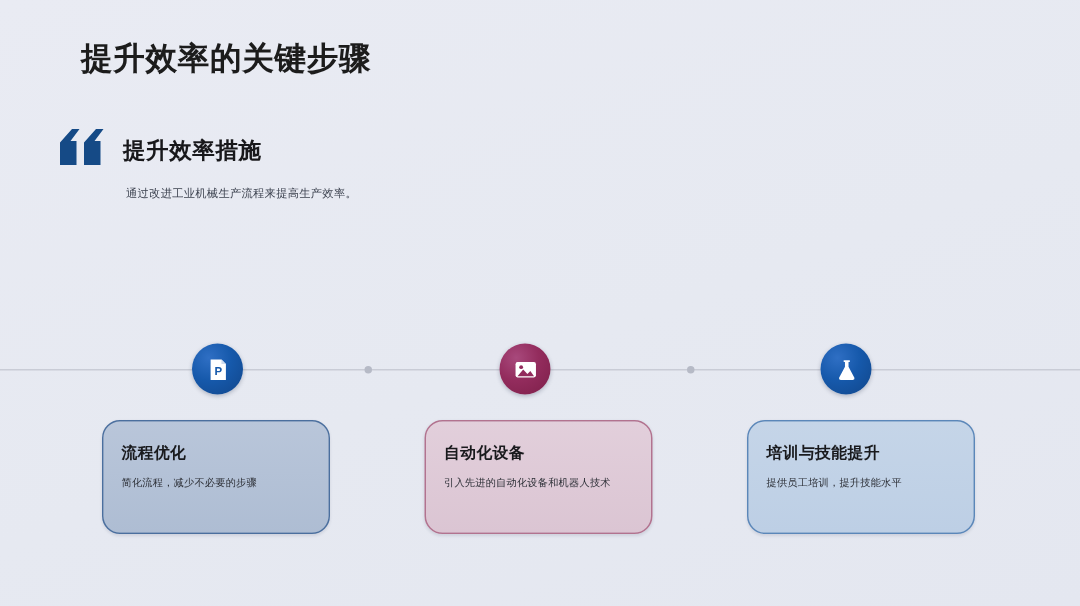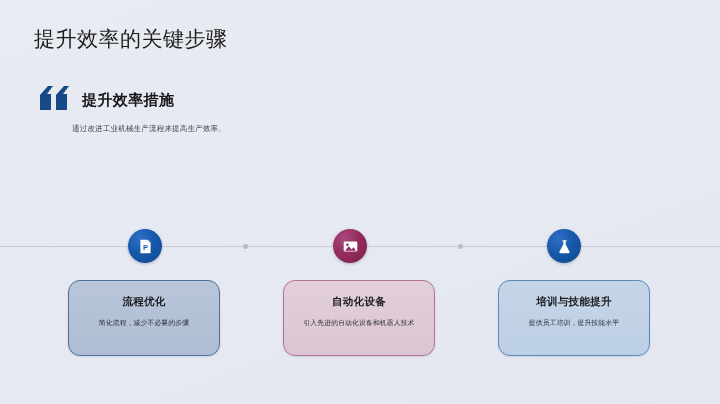--- a/index.html
+++ b/index.html
@@ -17,24 +17,24 @@
 
   .slide {
     position: absolute;
     inset: 0;
     background: linear-gradient(160deg, #e9ebf3 0%, #e6e9f1 55%, #e4e7f0 100%);
   }
 
   
   .slide-title {
     position: absolute;
-    left: 34px;
+    left: 54px;
     top: 25px;
     font-size: 21px;
-    font-weight: normal;
+    font-weight: bold;
     color: #1c1c1c;
     letter-spacing: 0.5px;
     white-space: nowrap;
   }
 
   
   .quote-block {
     position: absolute;
     left: 38px;
     top: 88px;
@@ -54,21 +54,21 @@
   }
   .quote-heading {
     font-size: 15px;
     font-weight: bold;
     color: #18181b;
     letter-spacing: 0.4px;
     white-space: nowrap;
   }
   .quote-desc {
     margin-top: 11px;
-    margin-left: 34px;
+    margin-left: 46px;
     font-size: 7.5px;
     color: #3d4350;
     letter-spacing: 0.2px;
     line-height: 1.5;
   }
 
   
   .timeline-line {
     position: absolute;
     left: 0;
@@ -117,21 +117,21 @@
   .card {
     position: absolute;
     top: 280px;
     width: 152px;
     height: 76px;
     border-radius: 12px;
     border: 1px solid;
     box-sizing: border-box;
     display: flex;
     flex-direction: column;
-    align-items: center;
+    align-items: flex-start;
     padding: 10px 12px 8px;
     box-shadow: 0 1px 2px rgba(40,50,80,0.12);
   }
   .card-title {
     font-size: 10.5px;
     font-weight: bold;
     color: #191a1d;
     letter-spacing: 0.3px;
     margin-top: 4px;
     white-space: nowrap;

